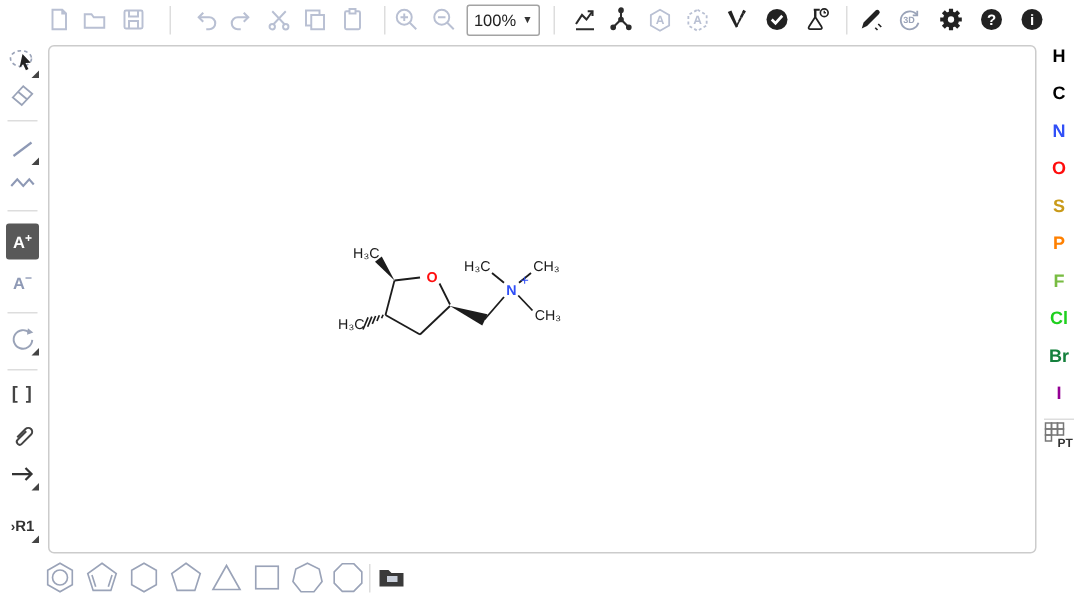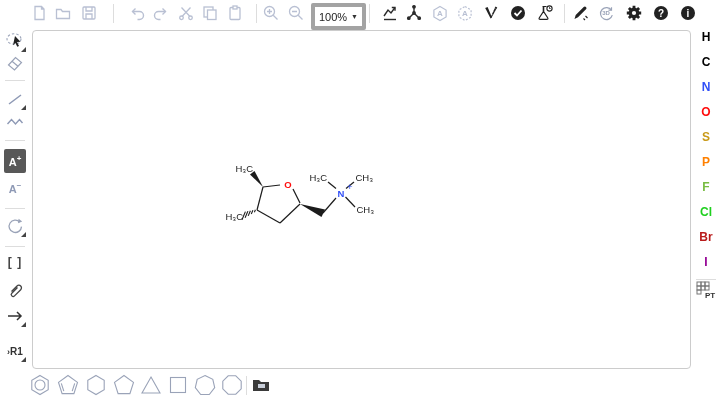--- a/index.html
+++ b/index.html
@@ -4,21 +4,21 @@
 <style>
   html,body{margin:0;padding:0;}
   body{
     width:720px;height:400px;position:relative;background:#fff;
     font-family:"Liberation Sans",sans-serif;overflow:hidden;
   }
   
   .tb-btn{position:absolute;top:3px;width:20px;height:20px;display:flex;
     align-items:center;justify-content:center;cursor:pointer;}
   .tb-sep{position:absolute;top:4px;width:1px;height:19px;background:#ddd;}
-  .zoom-box{position:absolute;top:3px;left:311px;width:47px;height:19px;border:4px solid #a3a3a3;
+  .zoom-box{position:absolute;top:3px;left:311px;width:47px;height:19px;border:1px solid #a3a3a3;
     border-radius:2px;background:#fff;display:flex;align-items:center;justify-content:center;
     gap:4px;font-size:11px;color:#222;cursor:pointer;}
   .zoom-box .caret{font-size:7px;color:#333;}
   
   .lt-btn{position:absolute;left:4px;width:22px;height:22px;display:flex;
     align-items:center;justify-content:center;cursor:pointer;}
   .lt-sep{position:absolute;left:5px;width:20px;height:1px;background:#ddd;}
   .lt-btn.more::after{content:"";position:absolute;right:0;bottom:0;
     border-left:5px solid transparent;border-bottom:5px solid #444;}
   .charge-btn{font-size:11px;color:#8e99b5;font-weight:bold;}
@@ -301,21 +301,21 @@
   <div class="rt-btn" style="top:152px">
       <span style="color: rgb(255, 128, 0);">P</span>
     </div>
   <div class="rt-btn" style="top:177px">
       <span style="color: rgb(120, 188, 66);">F</span>
     </div>
   <div class="rt-btn" style="top:202px">
       <span style="color: rgb(31, 208, 31);">Cl</span>
     </div>
   <div class="rt-btn" style="top:227px">
-      <span style="color: #b91c1c; text-align: center;">Br</span>
+      <span style="color: #15803d; text-align: center;">Br</span>
     </div>
   <div class="rt-btn" style="top:252px">
       <span style="color: rgb(148, 0, 148);">I</span>
     </div>
   <div class="rt-sep"></div>
   <div class="pt-btn">
     <svg width="22" height="22" viewBox="0 0 22 22">
       <g fill="none" stroke="#777" stroke-width="1">
         <rect x="2" y="3" width="4" height="4"></rect>
           <rect x="6" y="3" width="4" height="4"></rect>

